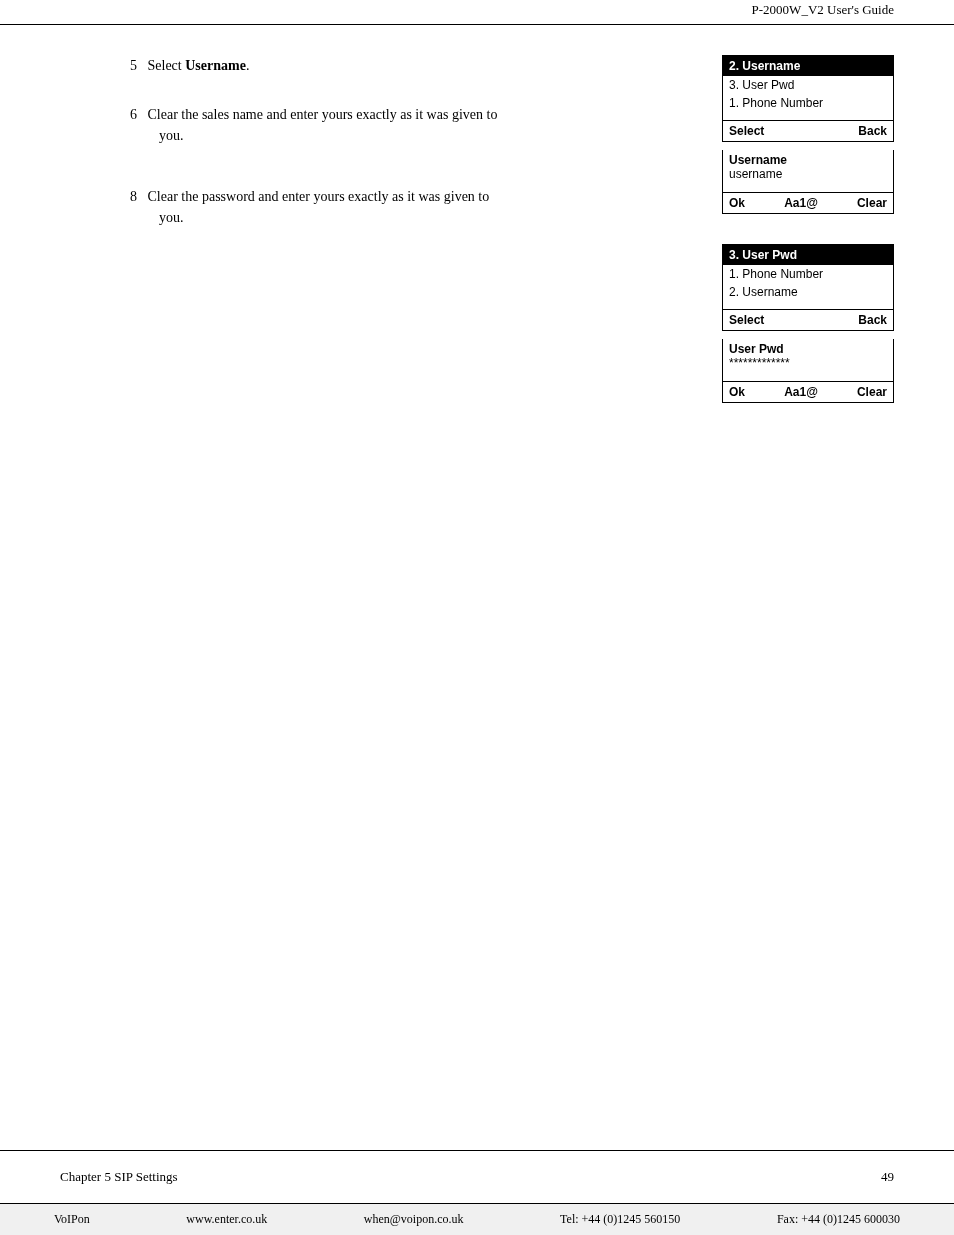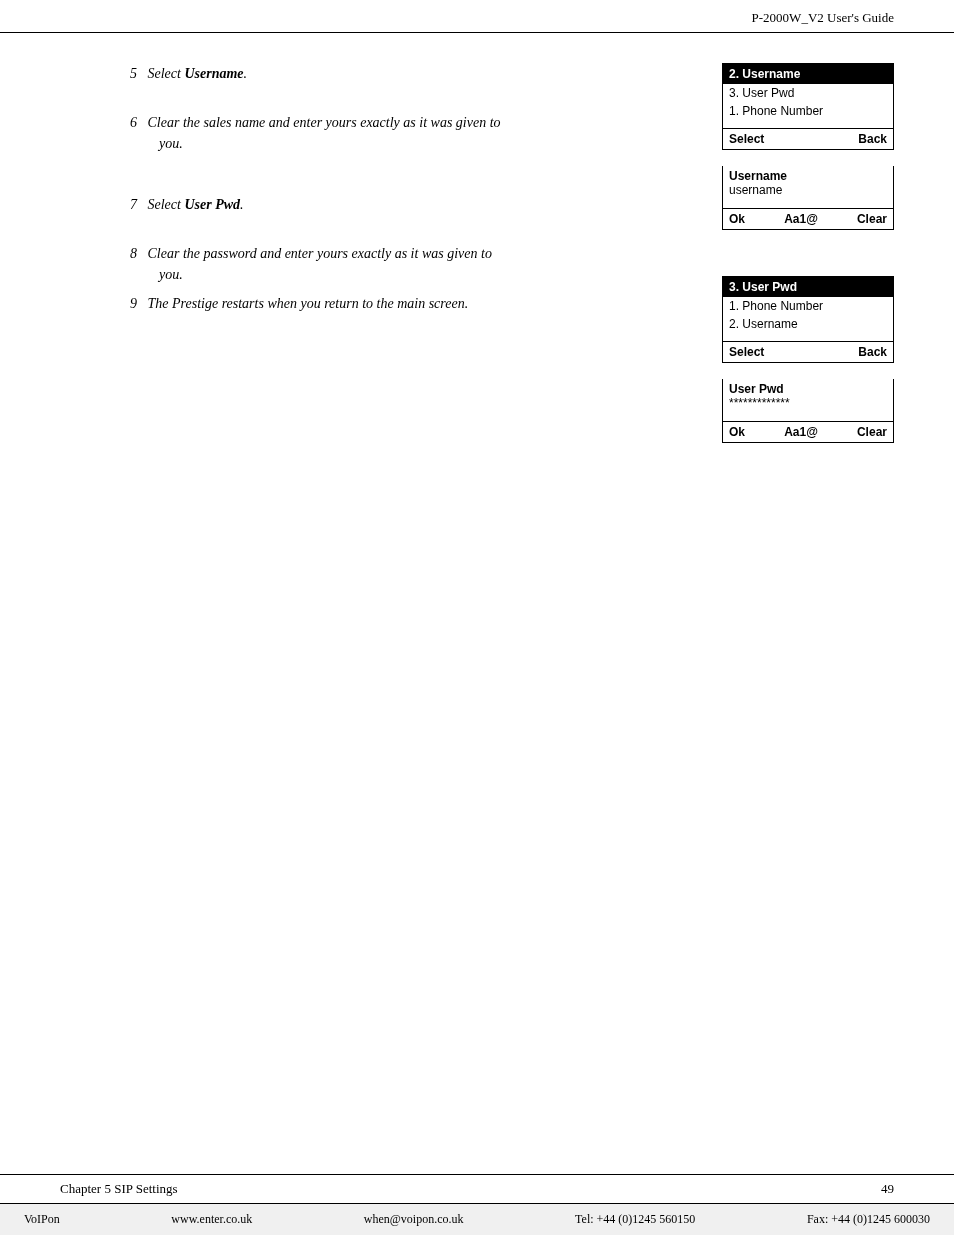--- a/index.html
+++ b/index.html
@@ -10,21 +10,21 @@
       font-family: Times New Roman, Times, serif;
       font-size: 14px;
       color: #000000;
       position: relative;
     }
 
     
     .page-header {
       display: flex;
       justify-content: flex-end;
-      padding: 10px 60px 6px 60px;
+      padding: 2px 60px 6px 60px;
       border-bottom: 1px solid #000;
     }
     .page-header-title {
       font-size: 13px;
       color: #000;
     }
 
     
     .content-area {
       display: flex;
@@ -33,21 +33,20 @@
     }
 
     .instructions {
       flex: 1;
       min-width: 0;
     }
 
     .step {
       margin-bottom: 28px;
       line-height: 1.5;
-      font-style: italic;
     }
 
     .step-number {
       font-weight: normal;
       font-size: 14px;
     }
 
     .step-text {
       font-size: 14px;
       line-height: 1.5;
@@ -60,21 +59,21 @@
     .step-indent {
       margin-left: 29px;
     }
 
     
     .screens-panel {
       width: 172px;
       flex-shrink: 0;
       display: flex;
       flex-direction: column;
-      gap: 16px;
+      gap: 8px;
       justify-content: flex-end;
     }
 
     .device-screen {
       border: 1.5px solid #000;
       margin-bottom: 0;
       font-family: Arial, sans-serif;
       font-size: 12px;
     }
 
@@ -124,29 +123,29 @@
     .page-footer {
       position: absolute;
       bottom: 0;
       left: 0;
       right: 0;
     }
 
     .footer-chapter {
       display: flex;
       justify-content: space-between;
-      padding: 6px 60px;
+      padding: 18px 60px;
       border-top: 1px solid #000;
       font-size: 13px;
     }
 
     .footer-contact {
       display: flex;
       justify-content: space-between;
-      padding: 8px 24px;
+      padding: 8px 54px;
       border-top: 1px solid #000;
       font-size: 12px;
       background: #f0f0f0;
     }
   </style>
 </head>
 <body>
 
 <div class="page-header">
   <span class="page-header-title">P-2000W_V2 User's Guide</span>
@@ -160,35 +159,27 @@
       <span class="step-number">5</span>&nbsp;&nbsp;
       <span class="step-text">Select <b>Username</b>.</span>
     </div>
 
     <div class="step" style="margin-bottom: 40px;">
       <span class="step-number">6</span>&nbsp;&nbsp;
       <span class="step-text">Clear the sales name and enter yours exactly as it was given to</span>
       <div class="step-indent">you.</div>
     </div>
 
-    <div class="step">
-      <span class="step-number">7</span>&nbsp;&nbsp;
-      <span class="step-text">Select <b>User Pwd</b>.</span>
-    </div>
 
     <div class="step" style="margin-bottom: 8px;">
       <span class="step-number">8</span>&nbsp;&nbsp;
       <span class="step-text">Clear the password and enter yours exactly as it was given to</span>
       <div class="step-indent">you.</div>
     </div>
 
-    <div class="step" style="margin-bottom: 0;">
-      <span class="step-number">9</span>&nbsp;&nbsp;
-      <span class="step-text">The Prestige restarts when you return to the main screen.</span>
-    </div>
 
   </div>
 
   <div class="screens-panel">
 
     <div class="device-screen">
       <div class="screen-header-row">2. Username</div>
       <div class="screen-item-row">3. User Pwd</div>
       <div class="screen-item-row">1. Phone Number</div>
       <div class="screen-spacer"></div>

